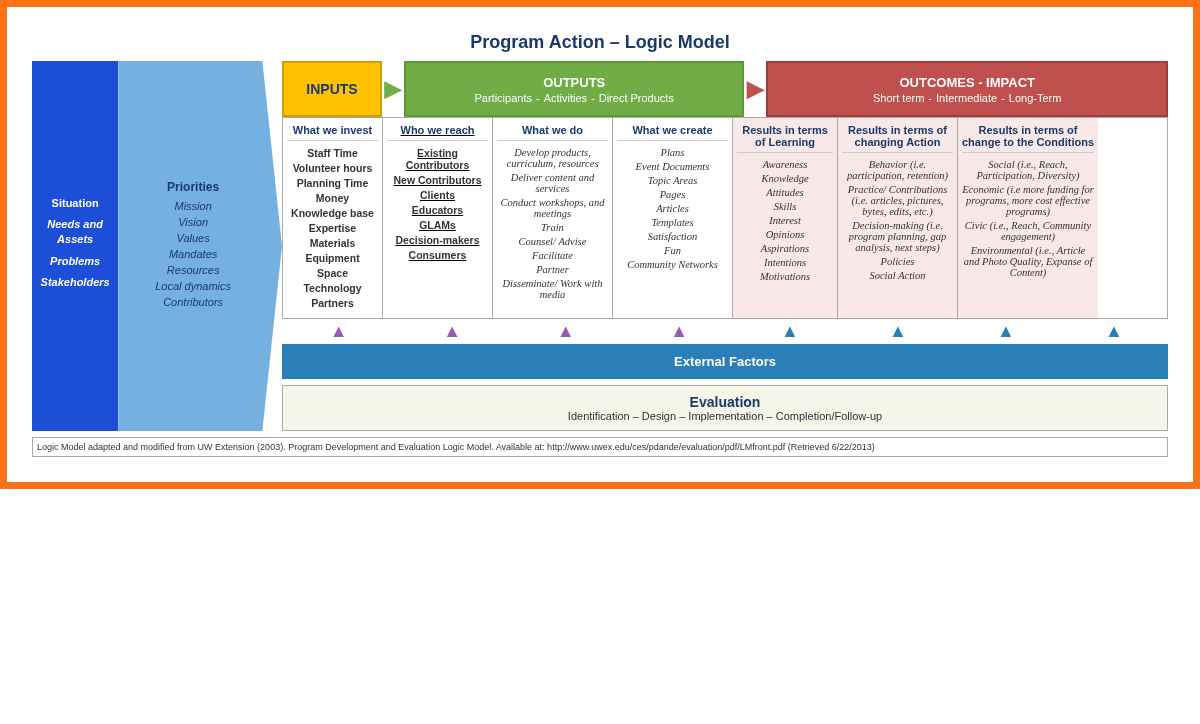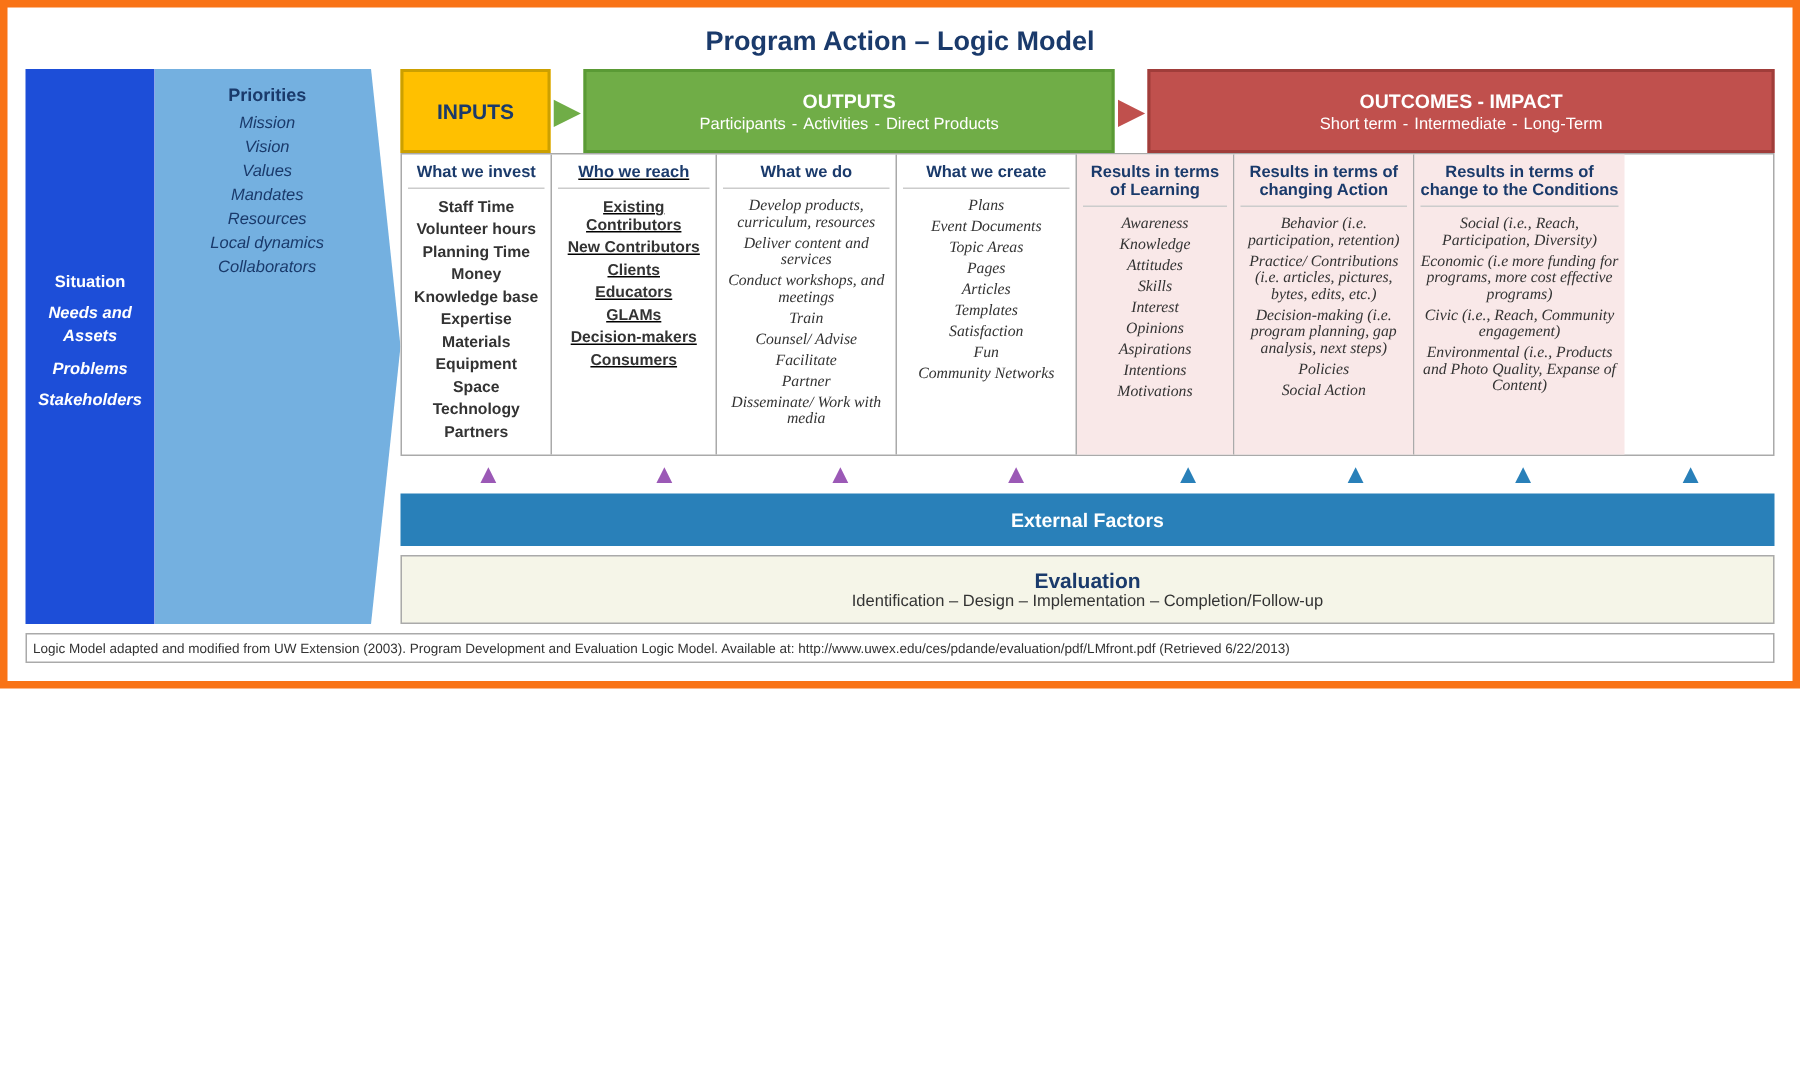--- a/index.html
+++ b/index.html
@@ -1,25 +1,25 @@
 <!DOCTYPE html>
 <html><head>
   <meta charset="utf-8">
   <style>
     * { box-sizing: border-box; margin: 0; padding: 0; }
     body { font-family: Arial, sans-serif; background: #fff; width: 1200px; min-height: 724px; font-size: 11px; }
-    .outer { padding: 12px; border: 5px solid #f97316; }
+    .outer { padding: 25px; border: 7px solid #f97316; }
     .main-title { text-align: center; font-size: 18px; font-weight: bold; color: #1a3a6b; margin-bottom: 8px; }
     
     .left-context { display: flex; flex-direction: row; align-items: stretch; width: 250px; min-width: 250px; }
     .situation-col { background: #1d4ed8; width: 94px; display: flex; align-items: center; justify-content: center; padding: 10px 4px; }
     .situation-col .sit-text { color: white; font-size: 11px; font-weight: bold; text-align: center; line-height: 1.4; }
     .sit-text div { margin-bottom: 6px; font-style: italic; }
     .priorities-arrow { display: flex; align-items: center; position: relative; width: 180px; }
-    .arrow-bg { background: #74b0e0; clip-path: polygon(0 0, 88% 0, 100% 50%, 88% 100%, 0 100%); width: 100%; height: 100%; display: flex; flex-direction: column; align-items: flex-start; justify-content: flex-start; padding: 10px 30px 10px 16px; }
+    .arrow-bg { background: #74b0e0; clip-path: polygon(0 0, 88% 0, 100% 50%, 88% 100%, 0 100%); width: 100%; height: 100%; display: flex; flex-direction: column; align-items: flex-start; justify-content: center; padding: 10px 30px 10px 16px; }
     .arrow-bg div { color: #1a3a6b; font-size: 11px; font-weight: bold; margin-bottom: 4px; text-align: center; width: 100%; }
     .arrow-bg div.italic { font-style: italic; font-weight: normal; }
     .col-body { border-right: 1px solid #aaa; padding: 6px 4px; text-align: center; }
     .col-body:last-child { border-right: none; }
     .col-inputs { width: 100px; min-width: 100px; }
     .col-who { width: 110px; min-width: 110px; text-decoration: underline; }
     .col-what-do { width: 120px; min-width: 120px; }
     .col-what-create { width: 120px; min-width: 120px; }
     .col-short { width: 105px; min-width: 105px; background: #f9e8e8; }
     .col-inter { width: 120px; min-width: 120px; background: #f9e8e8; }
@@ -47,21 +47,21 @@
       </div>
       <div class="priorities-arrow">
         <div class="arrow-bg">
           <div style="font-weight:bold; font-style:normal; font-size:12px; margin-bottom:6px;">Priorities</div>
           <div class="italic">Mission</div>
           <div class="italic">Vision</div>
           <div class="italic">Values</div>
           <div class="italic">Mandates</div>
           <div class="italic">Resources</div>
           <div class="italic">Local dynamics</div>
-          <div class="italic">Collaborators</div>
+          <div class="italic">Contributors</div>
         </div>
       </div>
     </div>
 
     <div style="flex:1; display:flex; flex-direction:column;">
 
       <div style="display:flex; flex-direction:row; align-items:stretch; height:56px; margin-bottom:0;">
 
         <div style="background:#ffc000; width:100px; min-width:100px; display:flex; align-items:center; justify-content:center; font-weight:bold; font-size:14px; color:#1a3a6b; border:2px solid #cca000; text-align:center;">
           <span>INPUTS</span>
@@ -171,21 +171,21 @@
           <div class="col-item italic">Decision-making (i.e. program planning, gap analysis, next steps)</div>
           <div class="col-item italic">Policies</div>
           <div class="col-item italic">Social Action</div>
         </div>
 
         <div class="col-body col-long">
           <div class="col-header-text">Results in terms of change to the Conditions</div>
           <div class="col-item italic">Social (i.e., Reach, Participation, Diversity)</div>
           <div class="col-item italic">Economic (i.e more funding for programs, more cost effective programs)</div>
           <div class="col-item italic">Civic (i.e., Reach, Community engagement)</div>
-          <div class="col-item italic">Environmental (i.e., Products and Photo Quality, Expanse of Content)</div>
+          <div class="col-item italic">Environmental (i.e., Article and Photo Quality, Expanse of Content)</div>
         </div>
 
       </div>
 
       <div style="display:flex; flex-direction:row; margin-top:2px; gap:0;">
 
         <div style="flex:1.05; display:flex; flex-direction:row; justify-content:space-around; align-items:flex-end; padding-bottom:0;">
           <span style="color:#9b59b6; font-size:18px;">▲</span>
           <span style="color:#9b59b6; font-size:18px;">▲</span>
           <span style="color:#9b59b6; font-size:18px;">▲</span>

